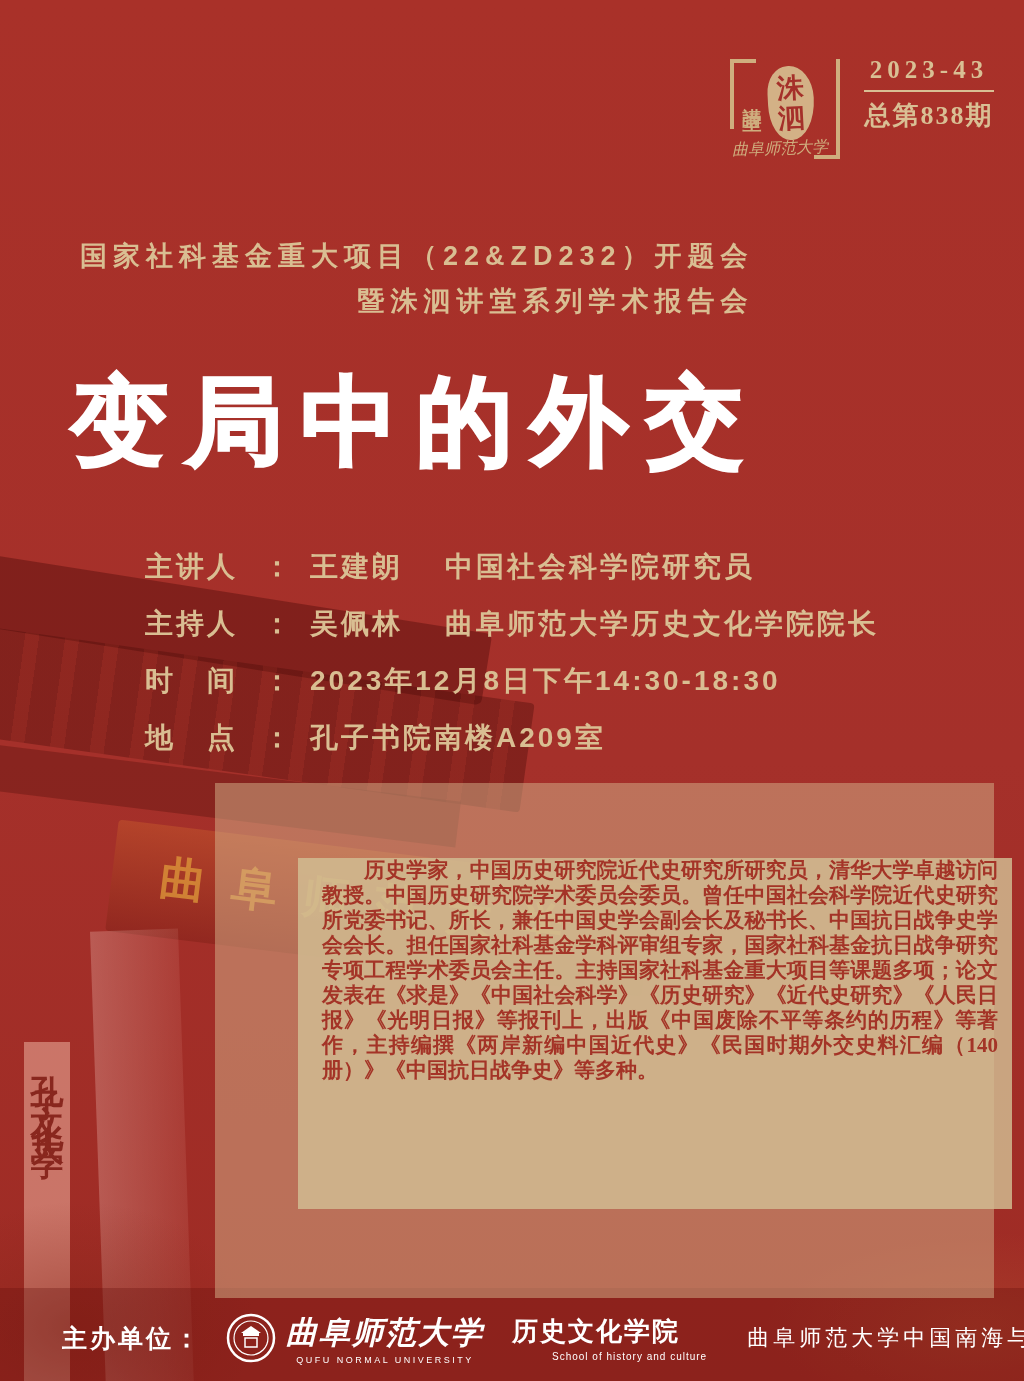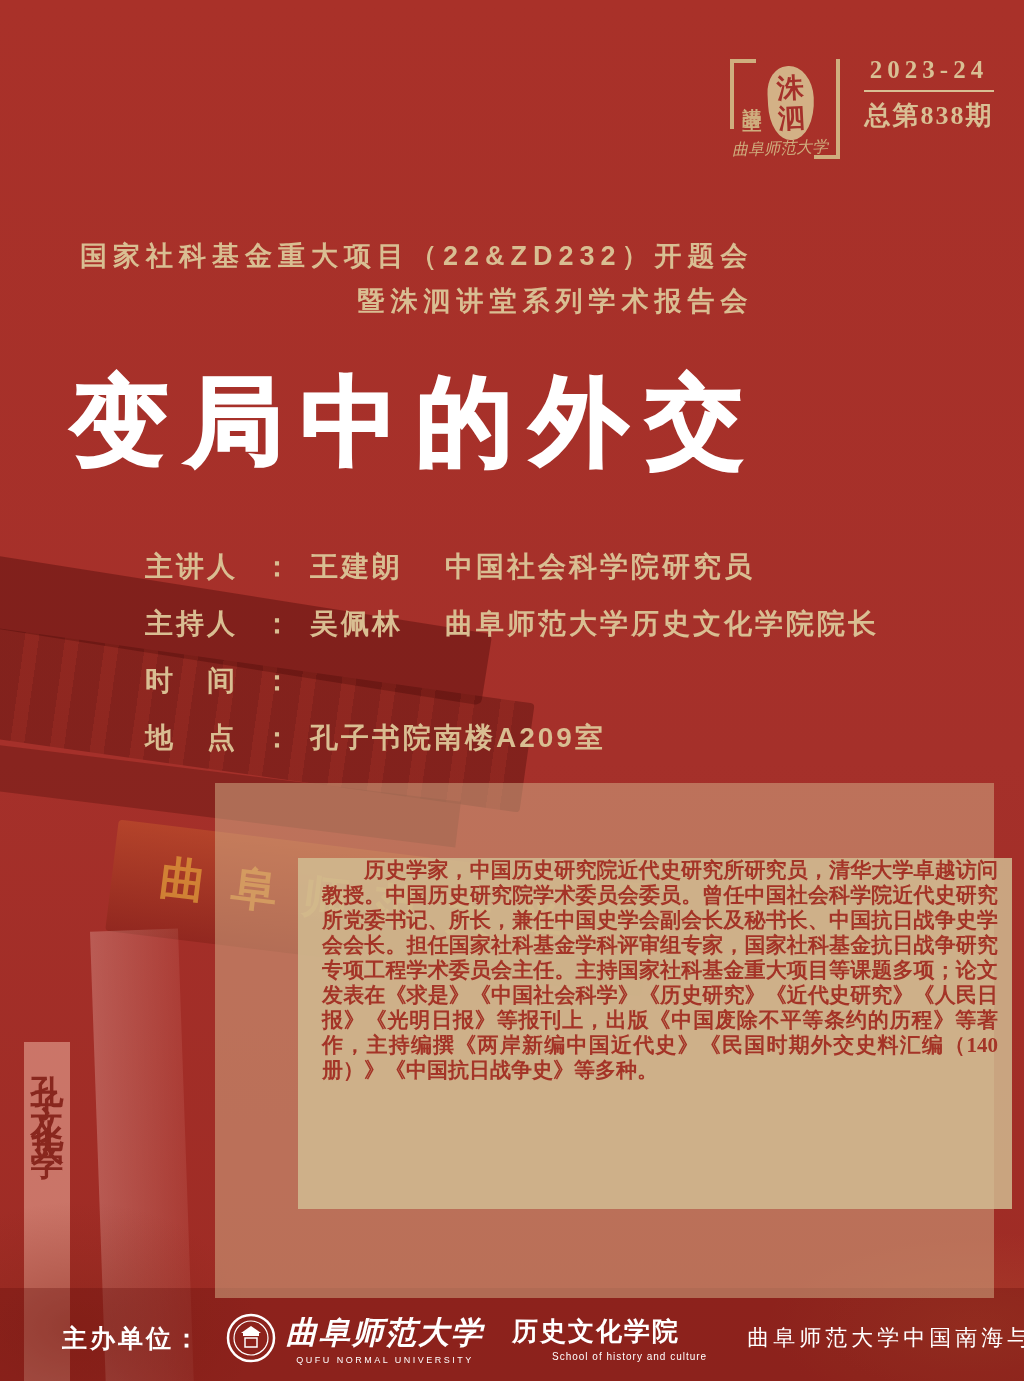--- a/index.html
+++ b/index.html
@@ -115,21 +115,21 @@
       <div class="bracket-left"></div>
       <div class="bracket-right"></div>
       <div class="jiangtang">講堂</div>
       <div class="seal">
         <span>洙</span>
         <span>泗</span>
       </div>
       <div class="signature">曲阜师范大学</div>
     </div>
     <div class="issue-block">
-      <div class="issue-year">2023-24</div>
+      <div class="issue-year">2023-43</div>
       <div class="issue-rule"></div>
       <div class="issue-no">总第838期</div>
     </div>
   </div>
 
   <div class="subtitle">
     <div>国家社科基金重大项目（22&amp;ZD232）开题会</div>
     <div>暨洙泗讲堂系列学术报告会</div>
   </div>
 
@@ -144,20 +144,21 @@
     </div>
     <div class="info-row">
       <span class="info-label">主持人</span>
       <span class="info-colon">：</span>
       <span>吴佩林</span>
       <span class="info-detail">曲阜师范大学历史文化学院院长</span>
     </div>
     <div class="info-row">
       <span class="info-label">时　间</span>
       <span class="info-colon">：</span>
+      <span>2023年12月8日下午14:30-18:30</span>
     </div>
     <div class="info-row">
       <span class="info-label">地　点</span>
       <span class="info-colon">：</span>
       <span>孔子书院南楼A209室</span>
     </div>
   </div>
 
   <div class="outer-box"></div>
   <div class="inner-box">

